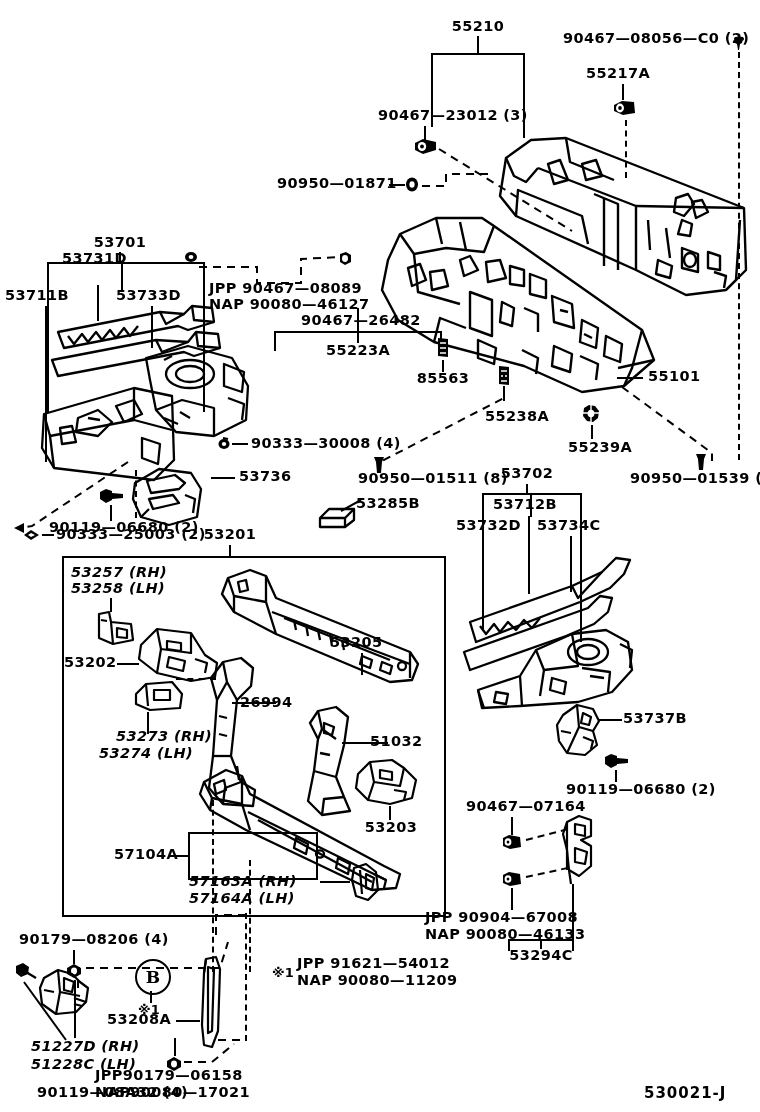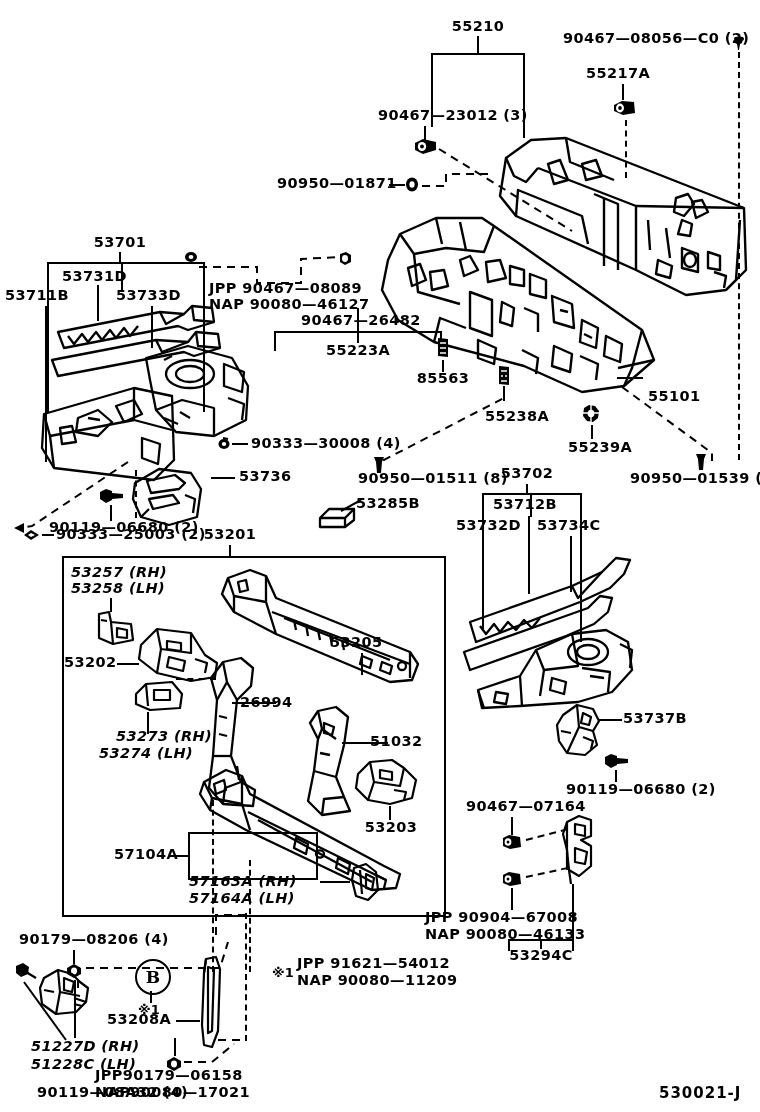--- a/index.html
+++ b/index.html
@@ -180,21 +180,21 @@
   </div>
 
   <div class="lbl ctr" style="left:79px;top:235px;width:82px;">53701</div>
   <div class="ln v" style="left:119px;top:252px;height:10px;"></div>
   <div class="brk" style="left:47px;top:262px;width:158px;height:1px;">
     <i style="left:0;height:148px;"></i>
     <i style="left:74px;height:28px;"></i>
     <i style="left:156px;height:148px;"></i>
   </div>
 
-  <div class="lbl" style="left:62px;top:269px;">53731D</div>
+  <div class="lbl" style="left:62px;top:251px;">53731D</div>
   <div class="ln v" style="left:97px;top:285px;height:36px;"></div>
 
   <div class="lbl" style="left:116px;top:288px;">53733D</div>
   <div class="ln v" style="left:151px;top:306px;height:42px;"></div>
 
   <div class="lbl" style="left:5px;top:288px;">53711B</div>
   <div class="ln v" style="left:45px;top:306px;height:156px;"></div>
 
   <div class="art" style="left:38px;top:300px;">
     <svg width="230" height="200" viewBox="0 0 230 200">
@@ -285,21 +285,21 @@
     <svg width="22" height="22" viewBox="0 0 22 22">
         <path d="M4 5 L9 2 L15 3 L19 8 L18 15 L13 19 L7 18 L3 13 Z" fill="#000"></path>
         <ellipse cx="11" cy="10.5" rx="3.4" ry="3.8" fill="#fff"></ellipse>
         <path d="M11 2 L11 19 M3 10 L19 10" stroke="#fff" stroke-width="1.4"></path>
       </svg>
   </div>
   <div class="ln v" style="left:591px;top:425px;height:14px;"></div>
   <div class="lbl ctr" style="left:557px;top:440px;width:86px;">55239A</div>
 
   <div class="ln h" style="left:617px;top:377px;width:26px;"></div>
-  <div class="lbl" style="left:648px;top:389px;">55101</div>
+  <div class="lbl" style="left:648px;top:369px;">55101</div>
 
   <div class="art" style="left:360px;top:370px;">
     <svg width="150" height="98" viewBox="0 0 150 98">
         <path d="M144 2 L144 28 L20 92" stroke="#000" stroke-width="2" stroke-dasharray="8 6" fill="none"></path>
       </svg>
   </div>
   <div class="art" style="left:372px;top:455px;">
     <svg width="14" height="20" viewBox="0 0 14 20">
         <path d="M2 2 L12 2 L10 7 L9 18 L5 18 L4 7 Z" fill="#000"></path>
       </svg>
@@ -744,15 +744,15 @@
   <div class="art" style="left:216px;top:1036px;">
     <svg width="32" height="10" viewBox="0 0 32 10">
         <path d="M2 4 L30 4" stroke="#000" stroke-width="2" stroke-dasharray="8 6" fill="none"></path>
       </svg>
   </div>
 
   <div class="ast" style="left:272px;top:965px;">※1</div>
   <div class="lbl" style="left:297px;top:956px;">JPP 91621—54012</div>
   <div class="lbl" style="left:297px;top:973px;">NAP 90080—11209</div>
 
-  <div class="footer" style="left:659px;top:1084px;">530021-J</div>
+  <div class="footer" style="left:644px;top:1084px;">530021-J</div>
 
 </div>
 
 </body></html>

